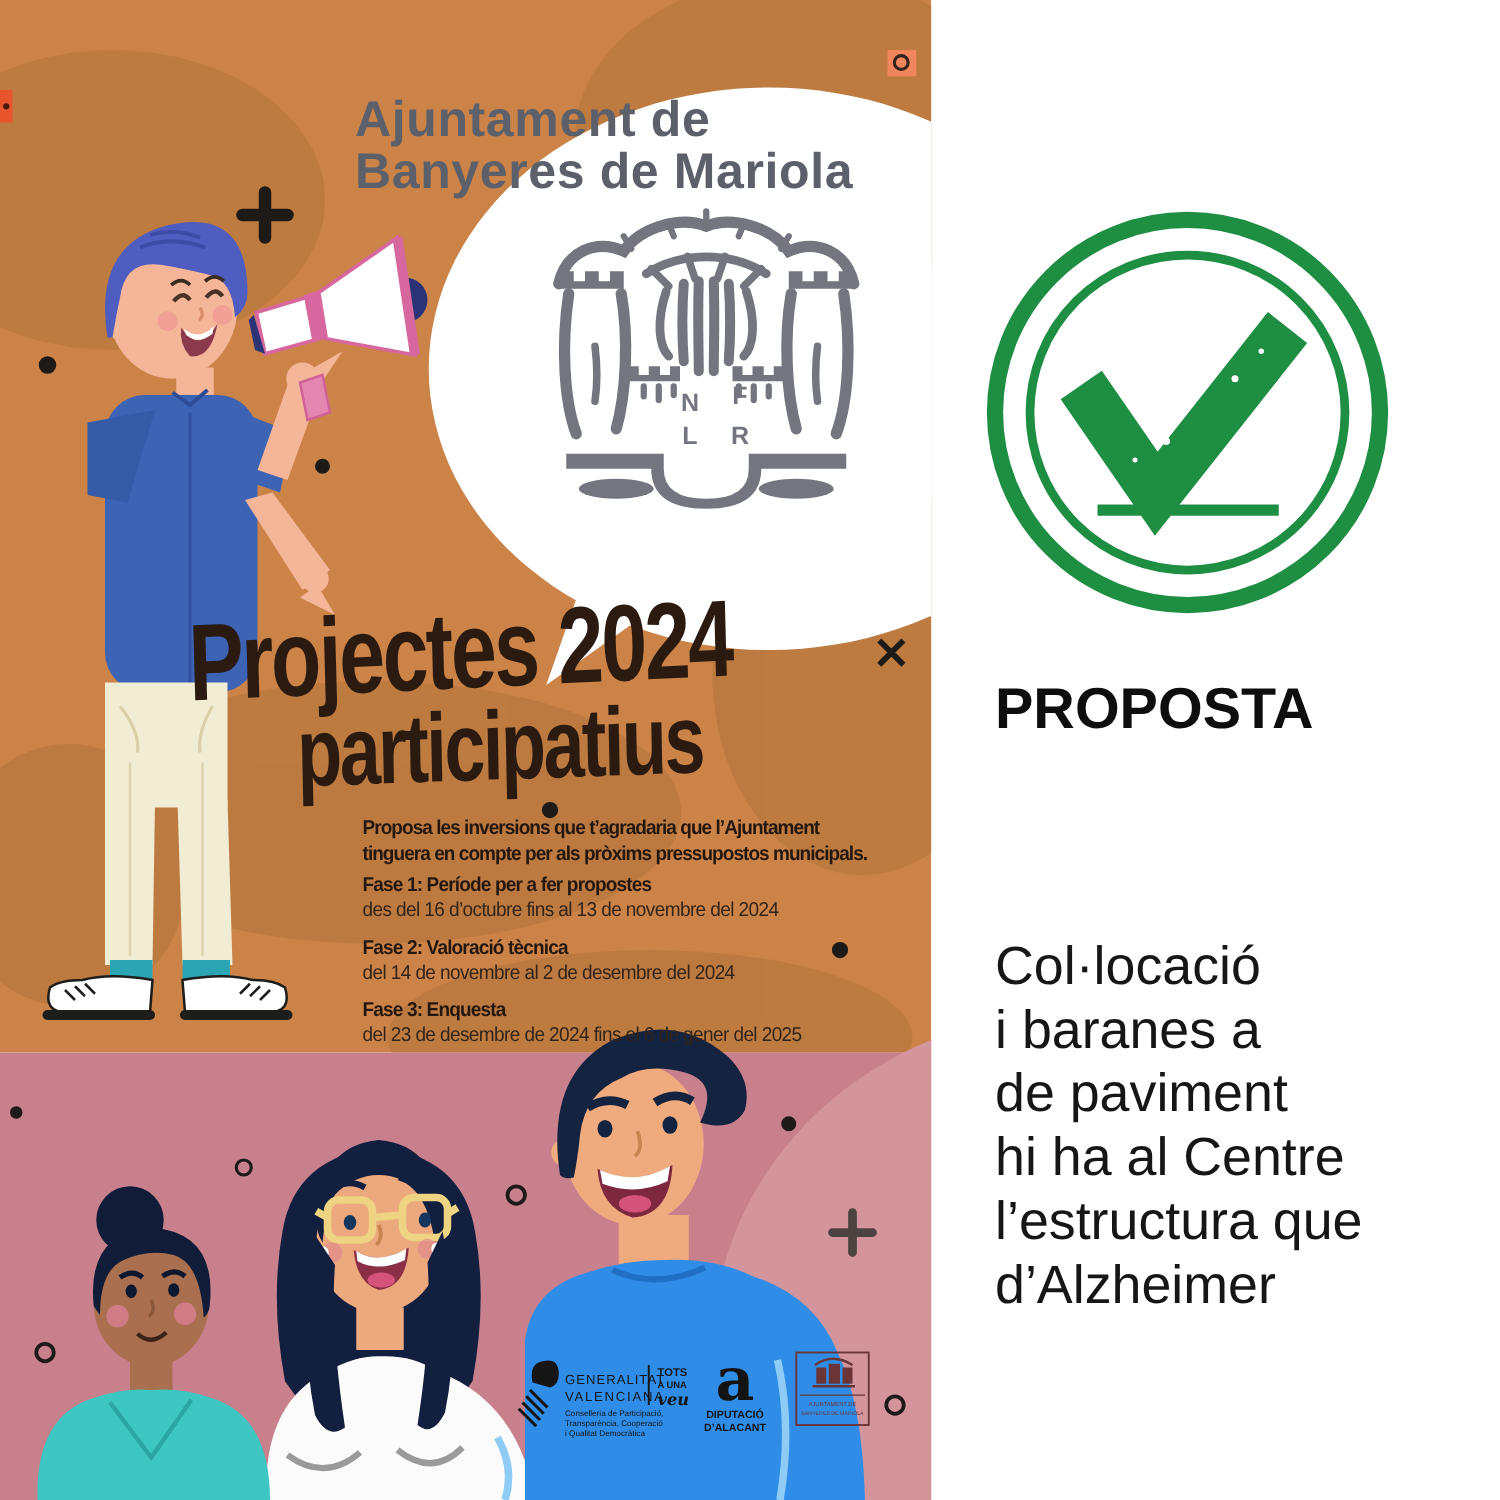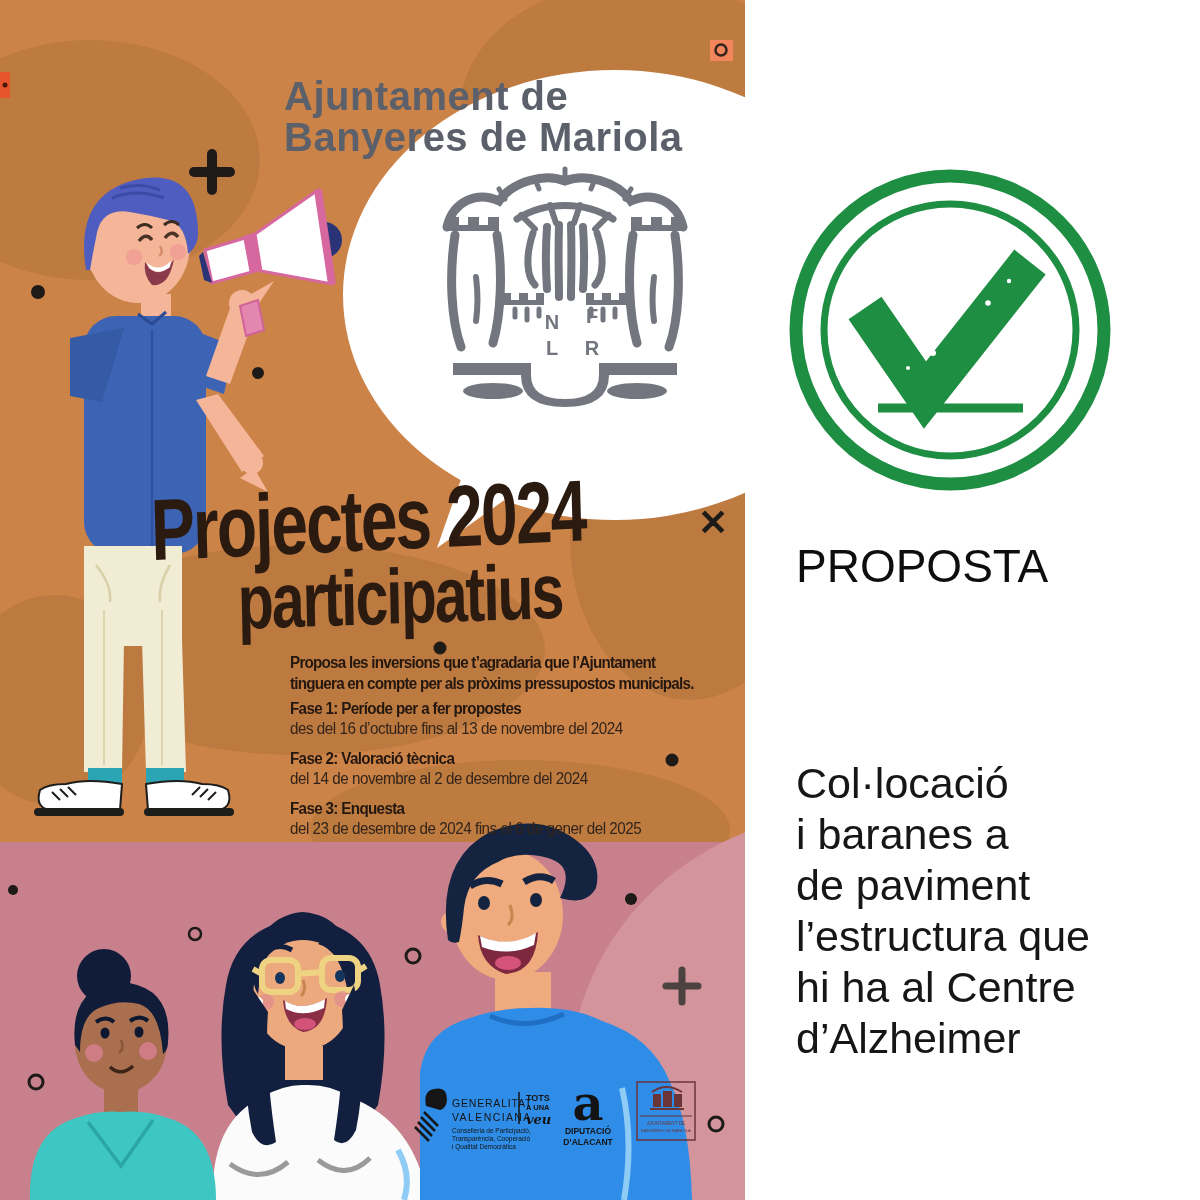--- a/index.html
+++ b/index.html
@@ -28,25 +28,25 @@
     white-space:nowrap;
   }
   .poster-phases{
     left:290px;top:699px;width:430px;font-size:16px;color:#33241a;line-height:20px;
     letter-spacing:-.5px;transform:scaleX(.95);transform-origin:left top;white-space:nowrap;
   }
   .phase{margin-bottom:10px;}
   .phase-label{font-weight:bold;color:#241710;letter-spacing:-.7px;}
 
   .res-heading{
-    left:796px;top:540px;font-size:46px;font-weight:normal;color:#0e0e0e;
+    left:796px;top:540px;font-size:46px;font-weight:bold;color:#0e0e0e;
     line-height:53px;letter-spacing:0;white-space:nowrap;
   }
   .res-desc{
-    left:796px;top:748px;font-size:43px;color:#161616;line-height:51px;white-space:nowrap;margin-top:10px;
+    left:796px;top:748px;font-size:43px;color:#161616;line-height:51px;white-space:nowrap;
   }
   #stamp{position:absolute;left:783px;top:163px;z-index:2;}
 </style>
 </head>
 <body>
 
 <div class="canvas">
 
   <svg id="poster-art" width="745" height="1200" viewBox="0 0 745 1200">
 
@@ -335,18 +335,18 @@
   </svg>
 
   <div class="txt res-heading">
     <div>PROPOSTA</div>
   </div>
 
   <div class="txt res-desc">
     <div>Col·locació</div>
     <div>i baranes a</div>
     <div>de paviment</div>
+    <div>hi ha al Centre</div>
     <div>l’estructura que</div>
-    <div>hi ha al Centre</div>
     <div>d’Alzheimer</div>
   </div>
 
 </div>
 
 </body></html>

